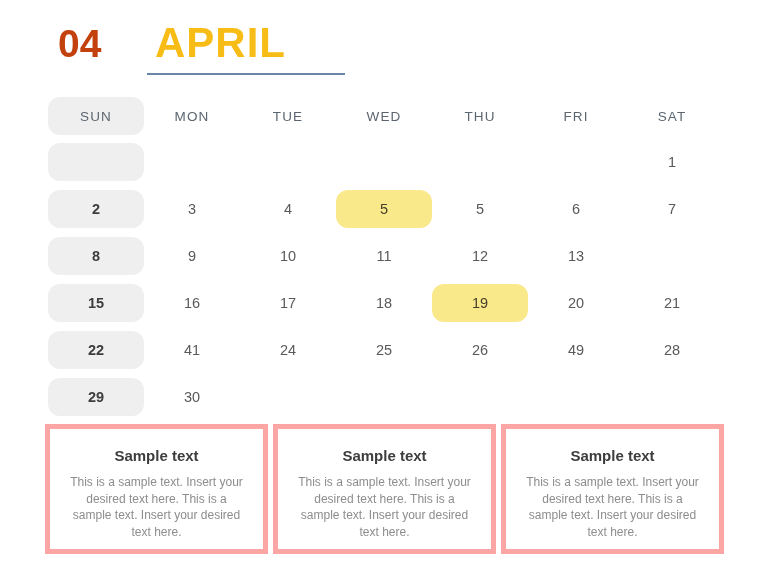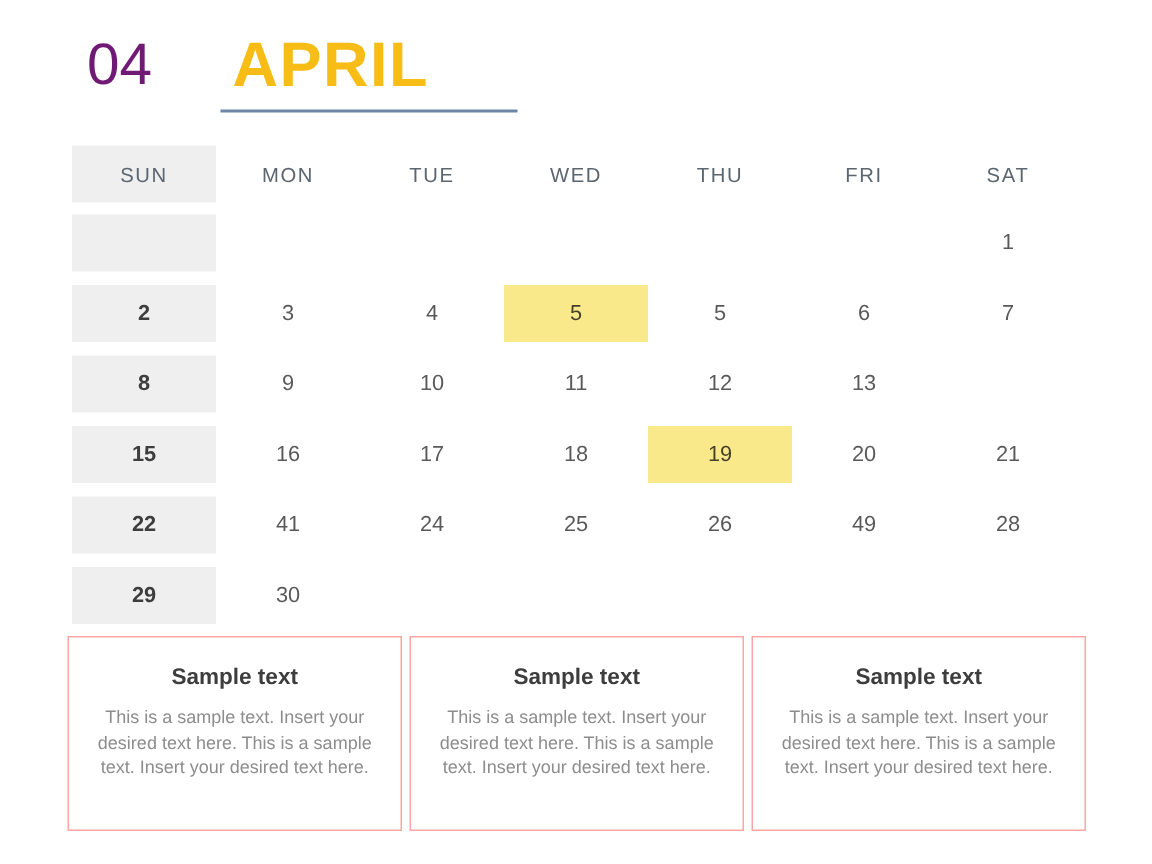--- a/index.html
+++ b/index.html
@@ -21,22 +21,22 @@
     left: 0;
     top: 0;
     width: 768px;
     height: 92px;
   }
   #month-number {
     position: absolute;
     left: 58px;
     top: 22px;
     font-size: 39px;
-    font-weight: 400;
-    color: #701a75;
+    font-weight: 700;
+    color: #c2410c;
     letter-spacing: 0px;
     line-height: 44px;
   }
   #month-name {
     position: absolute;
     left: 155px;
     top: 18px;
     font-size: 42px;
     font-weight: 700;
     color: #f7bd16;
@@ -74,20 +74,21 @@
     top: 0;
     width: 96px;
     height: 38px;
     display: flex;
     align-items: center;
     justify-content: center;
     font-size: 14.5px;
     color: #595959;
     font-weight: 400;
     box-sizing: border-box;
+    border-radius: 12px;
   }
   .cal-cell.c0 { left: 0px;   }
   .cal-cell.c1 { left: 96px;  }
   .cal-cell.c2 { left: 192px; }
   .cal-cell.c3 { left: 288px; }
   .cal-cell.c4 { left: 384px; }
   .cal-cell.c5 { left: 480px; }
   .cal-cell.c6 { left: 576px; }
 
   .dayhead {
@@ -117,21 +118,21 @@
     left: 45px;
     top: 424px;
     width: 678px;
     height: 132px;
   }
   .note-card {
     position: absolute;
     top: 0;
     width: 223px;
     height: 130px;
-    border: 1px solid #fca5a5;
+    border: 5px solid #fca5a5;
     background: #ffffff;
     box-sizing: border-box;
     padding: 18px 12px 10px 12px;
   }
   .note-card.n0 { left: 0px;   }
   .note-card.n1 { left: 228px; }
   .note-card.n2 { left: 456px; }
 
   .note-title {
     text-align: center;

